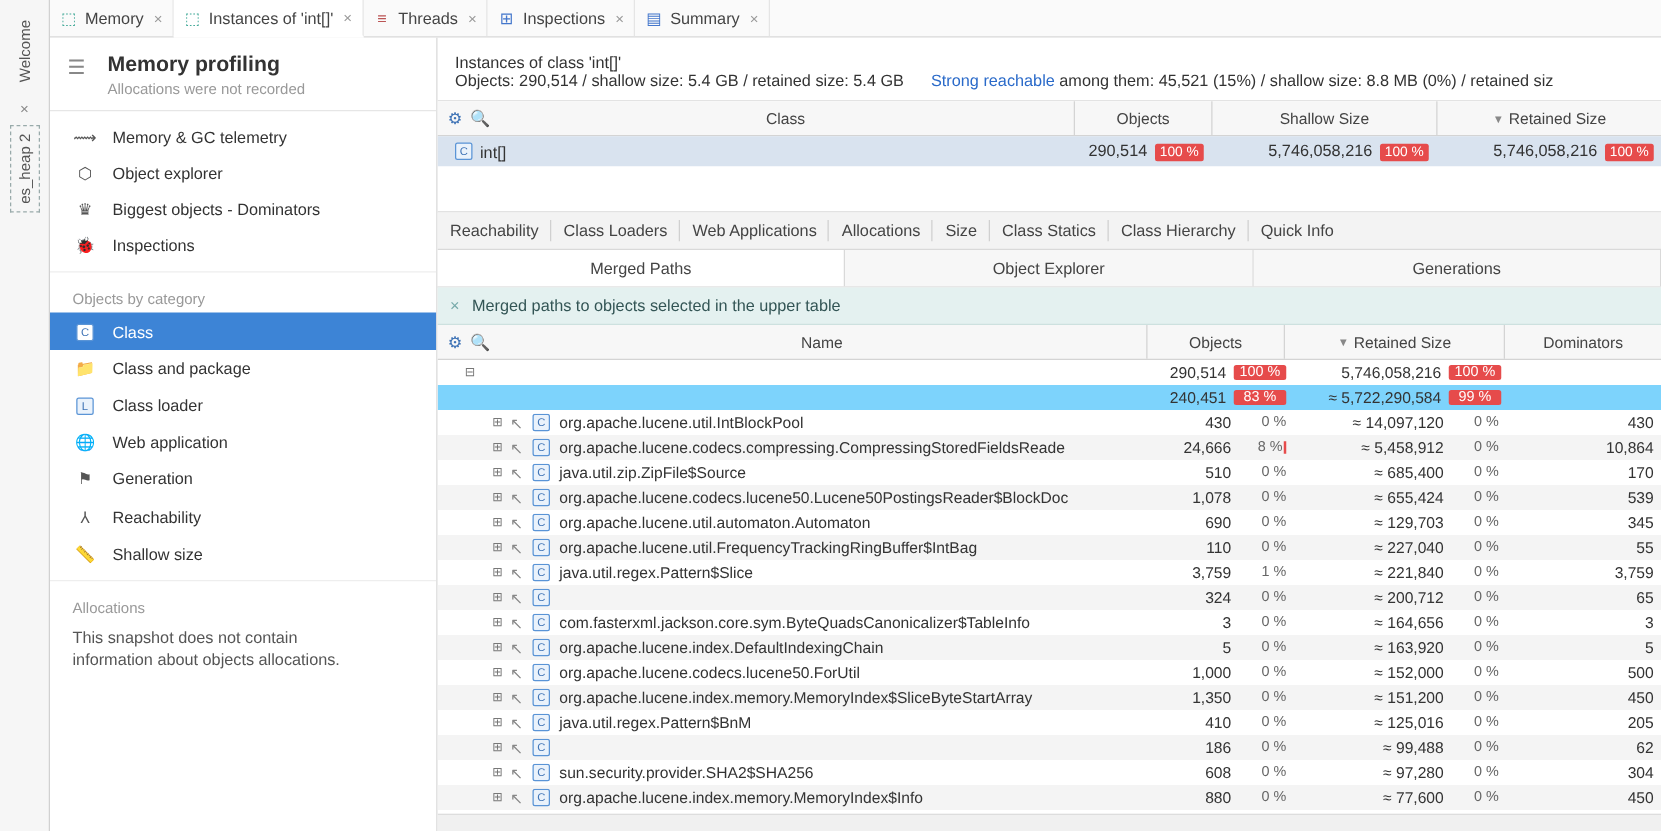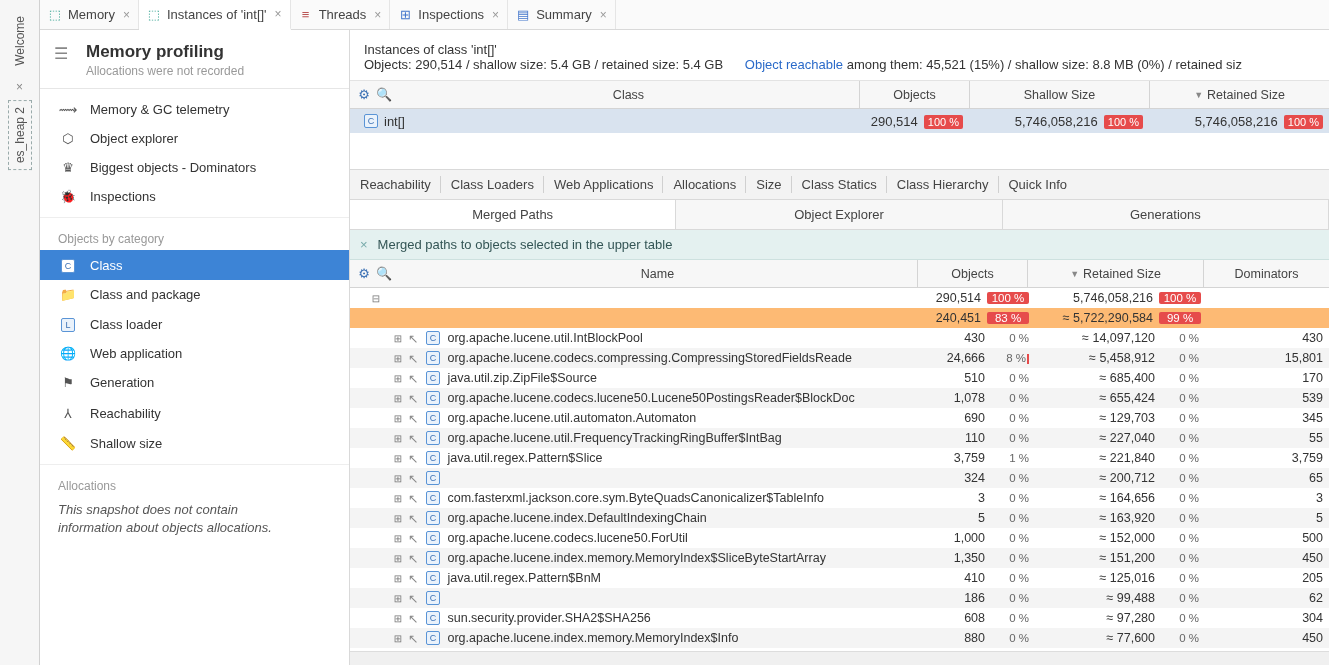--- a/index.html
+++ b/index.html
@@ -27,21 +27,21 @@
 .side-head .burger { position:absolute; left:14px; top:14px; color:#888; font-size:16px; cursor:pointer;}
 .side-title { font-size: 17px; font-weight: 600; color:#333; }
 .side-sub { font-size: 12px; color: #999; margin-top:2px;}
 .side-group { padding: 6px 0; border-bottom: 1px solid #eee; }
 .side-group.noborder{border-bottom:none;}
 .side-item { display:flex; align-items:center; gap:12px; padding: 7px 14px 7px 18px; cursor:pointer; color:#333;}
 .side-item .ico { width:20px; text-align:center; color:#555;}
 .side-item.active { background: #3d84d6; color:#fff; }
 .side-item.active .ico { color:#fff;}
 .side-label-muted { padding: 8px 18px 4px; color:#999; font-size:12px;}
-.side-note { padding: 4px 18px 14px; color:#555; font-size:13px; max-width:260px; line-height:1.35;font-style:italic;}
+.side-note { padding: 4px 18px 14px; color:#555; font-size:13px; max-width:260px; line-height:1.35;}
 
 
 .rightpanel { flex:1; display:flex; flex-direction:column; overflow:hidden; }
 .summary { padding: 12px 14px 8px 14px; border-bottom:1px solid #e3e3e3; font-size:13px; color:#333; }
 .summary .line2 { white-space: nowrap; overflow:hidden; }
 .summary a.link { color:#2a6ac9; cursor:pointer; }
 
 
 .class-table-wrap { border-bottom:1px solid #d9d9d9; }
 .ct-head { display:flex; align-items:center; height:28px; border-bottom:1px solid #d4d4d4; background:#f7f7f7;}
@@ -73,21 +73,21 @@
 .data-head { display:flex; height:28px; border-bottom:1px solid #d4d4d4; background:#f7f7f7; align-items:center;}
 .data-head .tools{display:flex; gap:4px; padding:0 6px;}
 .dh-col { border-left:1px solid #d4d4d4; display:flex; align-items:center; justify-content:center; height:100%; font-size:12.5px; color:#444;text-align:center;}
 .dh-col.first{border-left:none; flex:1; justify-content:center;}
 .dcol-obj{width:110px;}
 .dcol-ret{width:176px;}
 .dcol-dom{width:126px;}
 .data-body { overflow:auto; flex:1; }
 .drow { display:flex; align-items:center; height:20px; font-size:12.5px; }
 .drow:nth-child(even){background:#f4f4f4;}
-.drow.selected{background:#fdba74;padding-left:46px;}
+.drow.selected{background:#7dd3fc;padding-left:46px;}
 .drow .n { flex:1; display:flex; align-items:center; gap:4px; padding-left:6px; white-space:nowrap; overflow:hidden;}
 .drow .c { text-align:right; padding-right:6px; font-variant-numeric:tabular-nums;}
 .drow .pct { width:42px; text-align:right; padding-right:4px; font-size:11.5px; color:#666;}
 .drow .pct.red{ background:#e64b4b; color:#fff; border-radius:2px; padding:0 4px; width:42px; text-align:center; margin-right:2px;}
 .c-obj{width:66px;} .c-ret{width:128px;} .c-dom{width:126px;}
 .expander{width:12px; display:inline-block; text-align:center; color:#777; cursor:pointer; font-size:10px;}
 .arrow-ico{display:inline-block; width:14px; color:#888;}
 .class-chip{display:inline-flex; width:14px; height:14px; border:1px solid #5a94d6; color:#3d72b5; align-items:center; justify-content:center; font-size:9px; border-radius:2px; background:#eaf2fb; flex-shrink:0;}
 .sort-arrow{font-size:9px; color:#888; margin-right:4px;}
 .scrollbar-h{height:14px; background:#f0f0f0; border-top:1px solid #ddd;}
@@ -197,21 +197,21 @@
           <div class="side-note">This snapshot does not contain information about objects allocations.</div>
         </div>
       </div>
 
       <div class="rightpanel">
         <div class="summary">
           <div>Instances of class 'int[]'</div>
           <div class="line2">
             <span>Objects: 290,514 / shallow size: 5.4 GB / retained size: 5.4 GB</span>
             &nbsp;&nbsp;&nbsp;&nbsp;
-            <a class="link">Object reachable</a>
+            <a class="link">Strong reachable</a>
             <span> among them: 45,521 (15%) / shallow size: 8.8 MB (0%) / retained siz</span>
           </div>
         </div>
 
         <div class="class-table-wrap">
           <div class="ct-head">
             <div class="tools">
               <span class="tool-ico" style="color:#3d72b5;">⚙</span>
               <span class="tool-ico" style="color:#3d72b5;">🔍</span>
             </div>
@@ -312,21 +312,21 @@
                 <span style="display:inline-block;width:32px"></span>
                 <span class="expander">⊞</span>
                 <span class="arrow-ico">↖</span>
                 <span class="class-chip">C</span>
                 <span>&nbsp;org.apache.lucene.codecs.compressing.CompressingStoredFieldsReade</span>
               </div>
     <div class="c c-obj">24,666</div>
               <span class="pct">8 %<span style="display:inline-block;width:2px;height:10px;background:#e64b4b;margin-left:1px;vertical-align:middle;"></span></span>
     <div class="c c-ret">≈ 5,458,912</div>
               <span class="pct">0 %</span>
-    <div class="c c-dom">15,801</div>
+    <div class="c c-dom">10,864</div>
             </div>
             <div class="drow">
               <div class="n">
                 <span style="display:inline-block;width:32px"></span>
                 <span class="expander">⊞</span>
                 <span class="arrow-ico">↖</span>
                 <span class="class-chip">C</span>
                 <span>&nbsp;java.util.zip.ZipFile$Source</span>
               </div>
     <div class="c c-obj">510</div>

